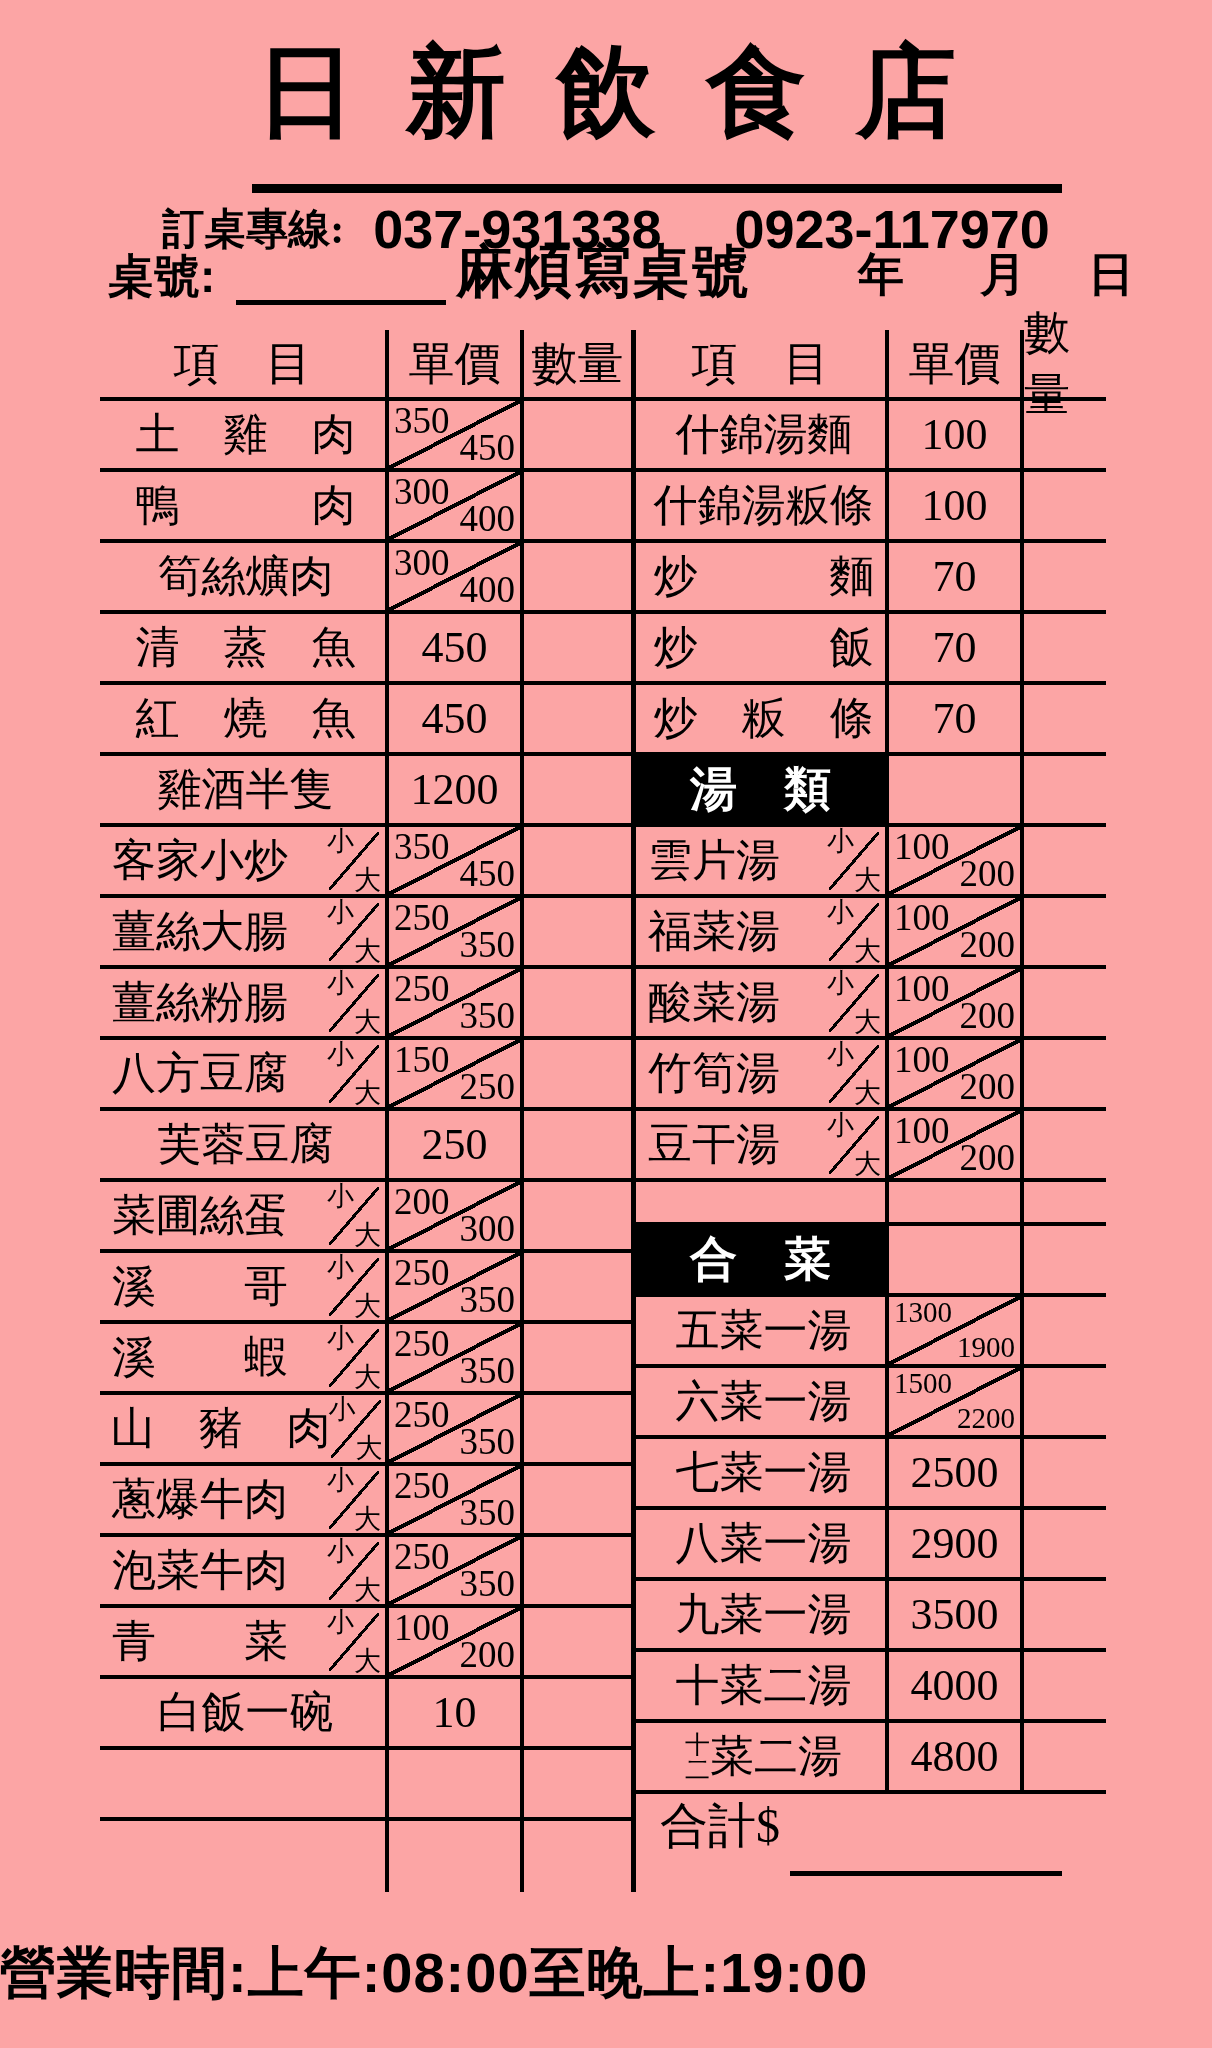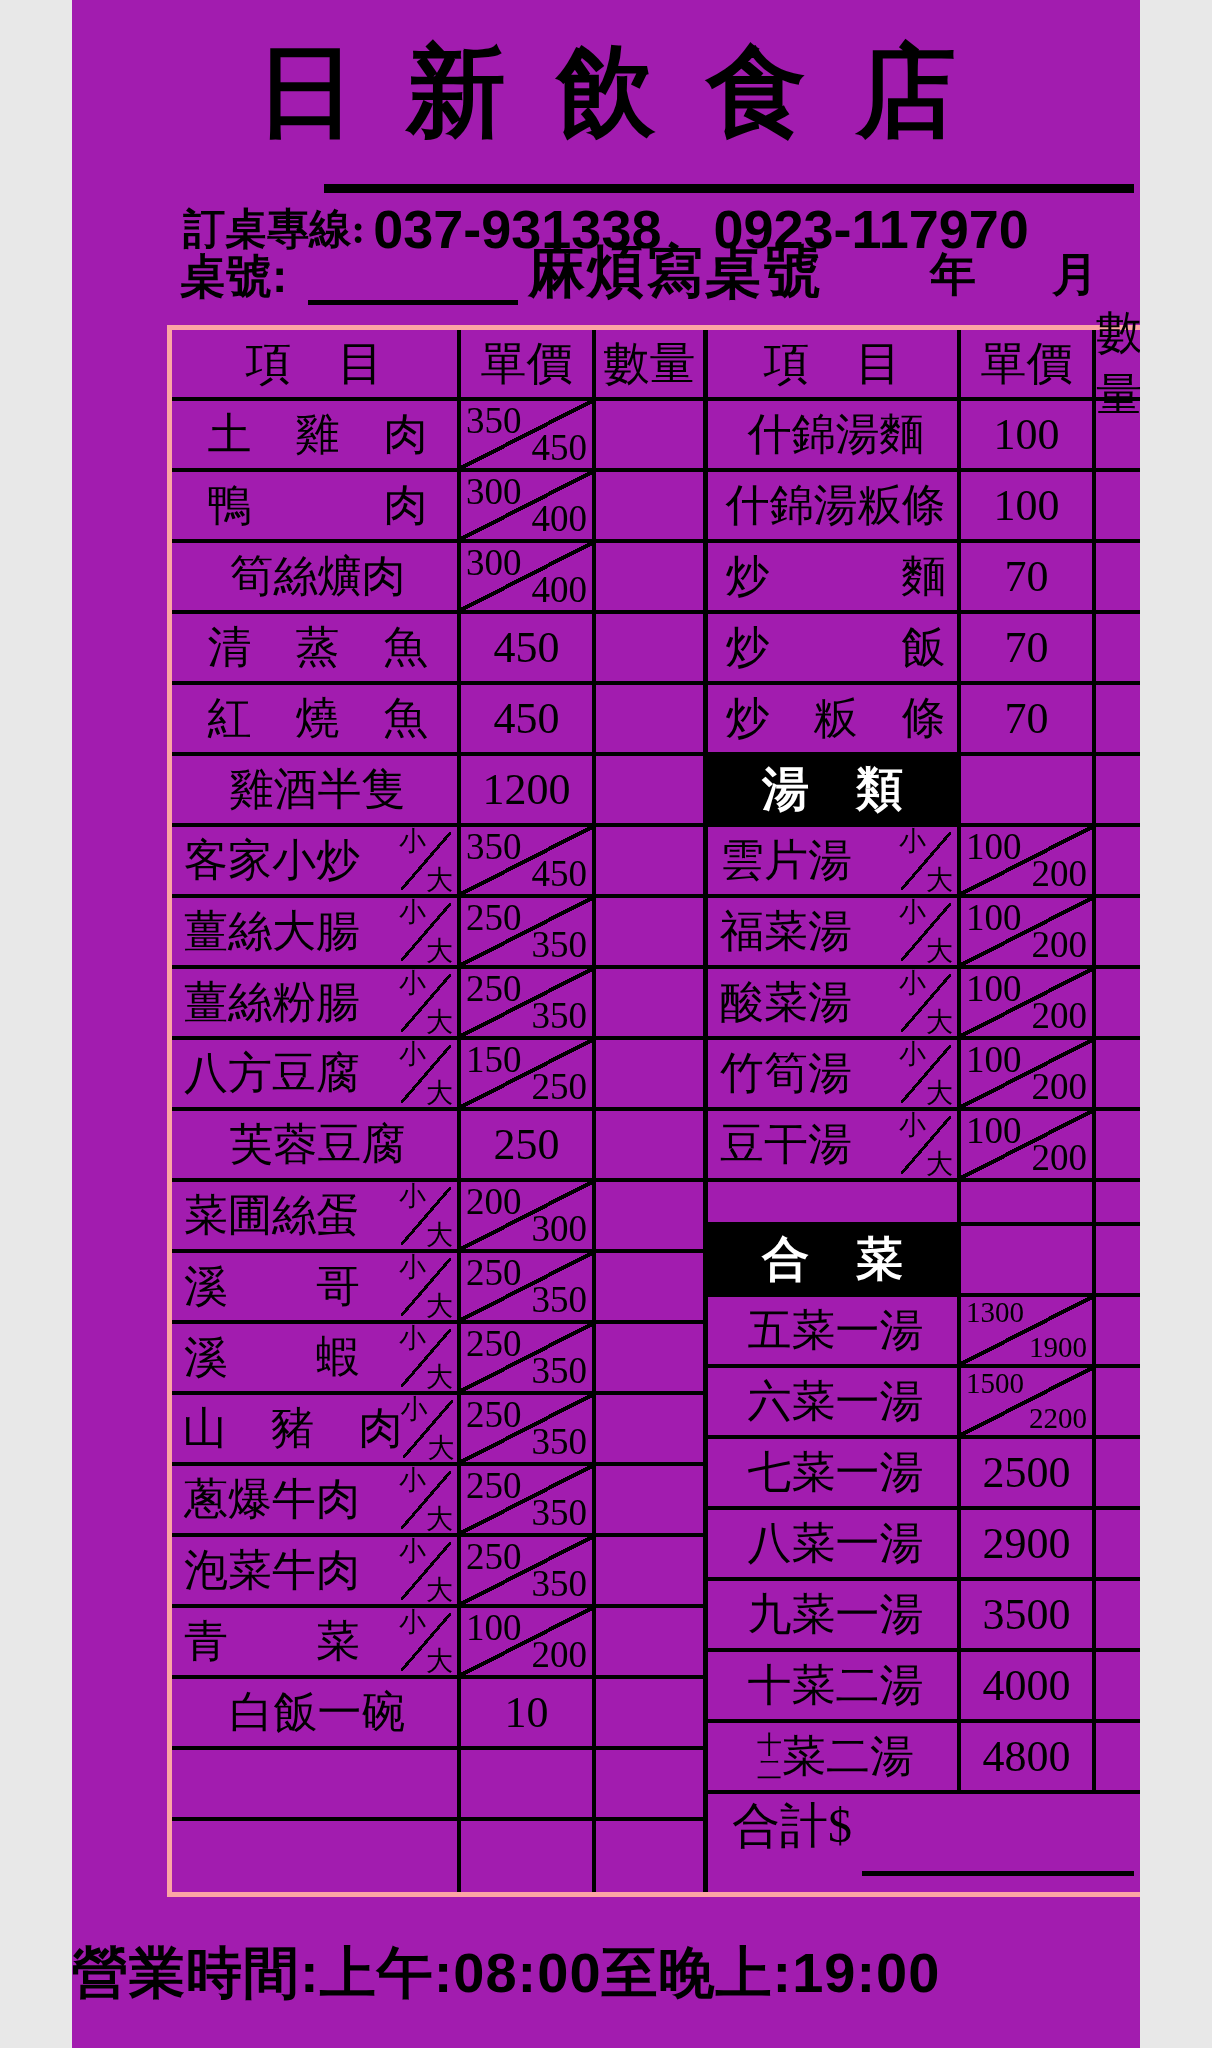--- a/index.html
+++ b/index.html
@@ -1,32 +1,32 @@
 <!DOCTYPE html>
 <html><head>
 <meta charset="utf-8">
 <style>
   * { box-sizing: border-box; margin: 0; padding: 0; }
   html,body { background:#e8e8e8; }
   .sheet{
-    position:relative; width:1068px; height:2048px; margin:0 auto;
-    background:#a21caf; color:#000;
+    position:relative; width:1212px; height:2048px; margin:0 auto;
+    background:#fca5a5; color:#000;
     font-family:"Liberation Serif","DejaVu Serif",serif;
     overflow:hidden;
   }
   
   .title{
     position:absolute; top:26px; left:0; right:0;
     text-align:center; font-size:100px; font-weight:700;
     letter-spacing:50px; text-indent:50px; white-space:nowrap;
   }
   .title-underline{ position:absolute; top:184px; left:252px; width:810px; height:9px; background:#000; }
   .phone-row{
     position:absolute; top:198px; left:0; right:0;
-    display:flex; justify-content:center; align-items:center; gap:8px; white-space:nowrap;
+    display:flex; justify-content:center; align-items:center; gap:29px; white-space:nowrap;
   }
   .phone-label{ font-size:42px; font-weight:700; }
   .phone-number{
     font-family:"Liberation Sans","DejaVu Sans",sans-serif;
     font-size:54px; font-weight:700;
   }
   .phone-number.second{ margin-left:44px; }
   
   .gothic{ font-family:"Liberation Sans","DejaVu Sans",sans-serif; }
   .table-no-label{ position:absolute; top:246px; left:108px; font-size:46px; font-weight:700; }

